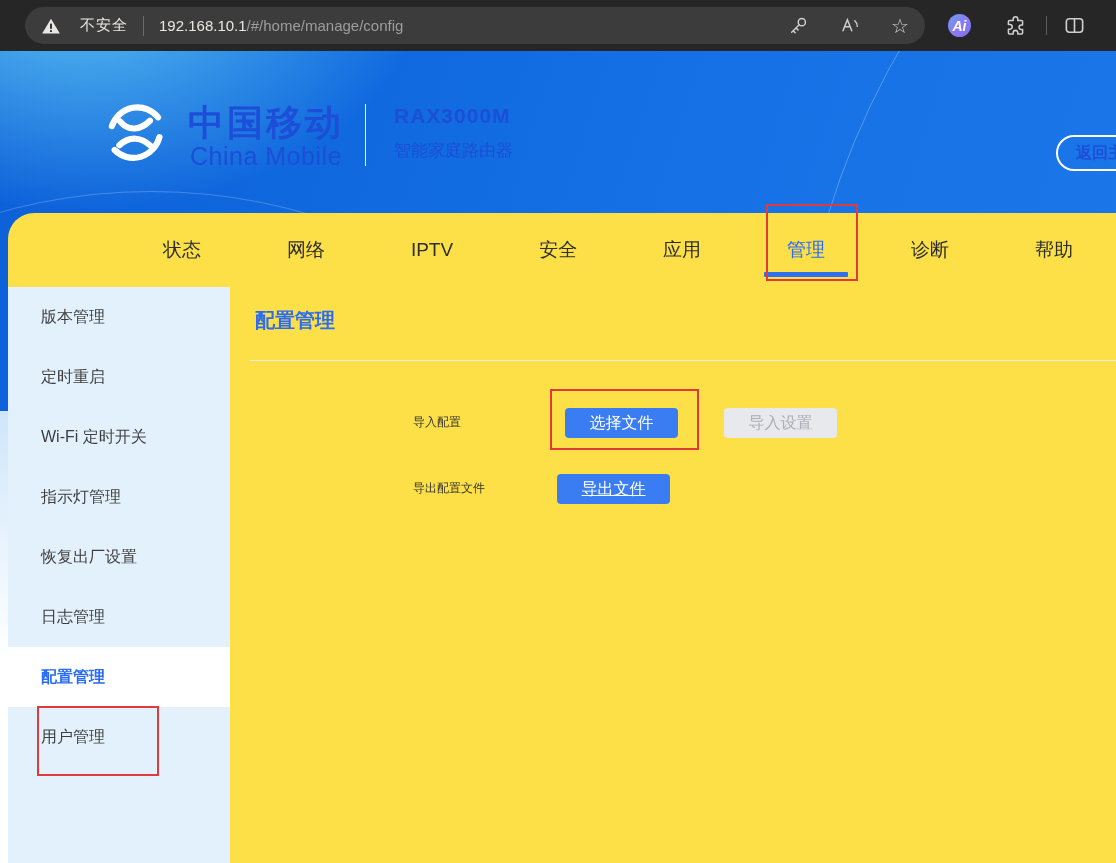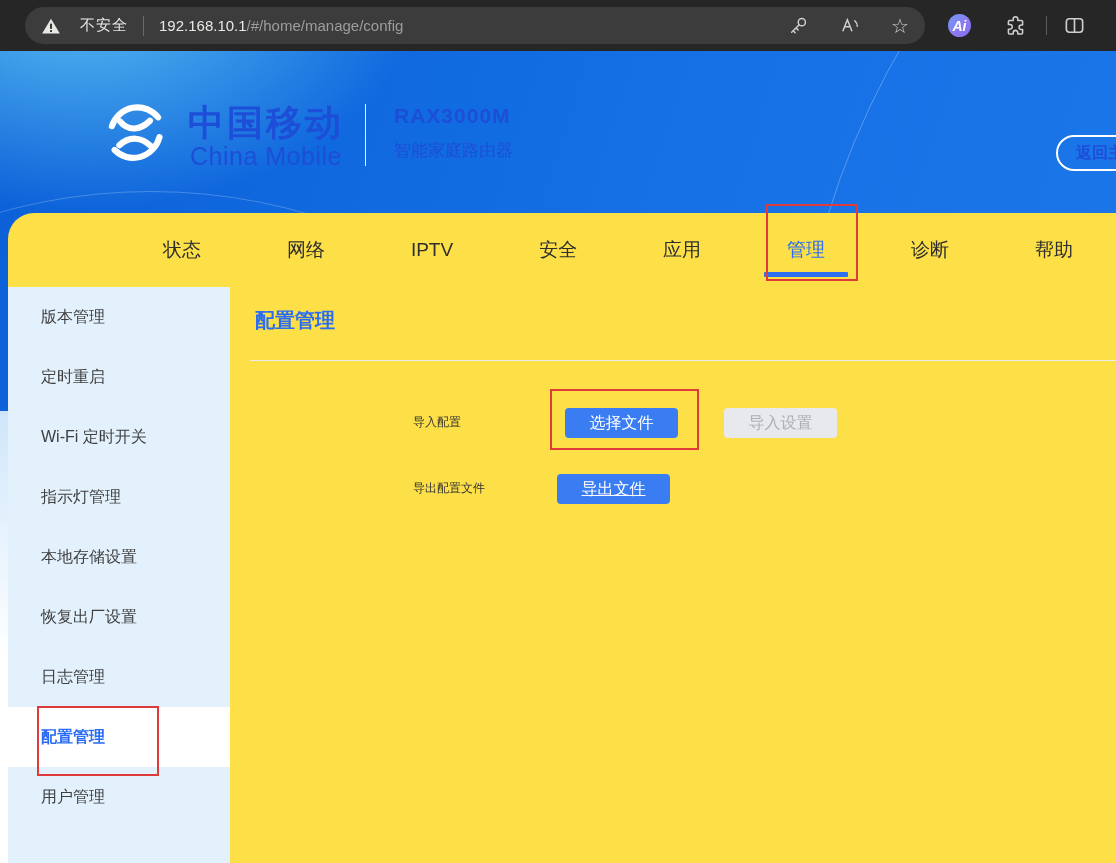--- a/index.html
+++ b/index.html
@@ -186,21 +186,20 @@
     <div class="tab active">管理</div>
     <div class="tab">诊断</div>
     <div class="tab">帮助</div>
   </div>
 
   <div class="sidebar">
     <div class="side-item">版本管理</div>
     <div class="side-item">定时重启</div>
     <div class="side-item">Wi-Fi 定时开关</div>
     <div class="side-item">指示灯管理</div>
-    <div class="side-item">本地存储设置</div>
     <div class="side-item">恢复出厂设置</div>
     <div class="side-item">日志管理</div>
     <div class="side-item active">配置管理</div>
     <div class="side-item">用户管理</div>
   </div>
 
   <div class="content">
     <div class="page-title">配置管理</div>
     <div class="title-divider"></div>
 

